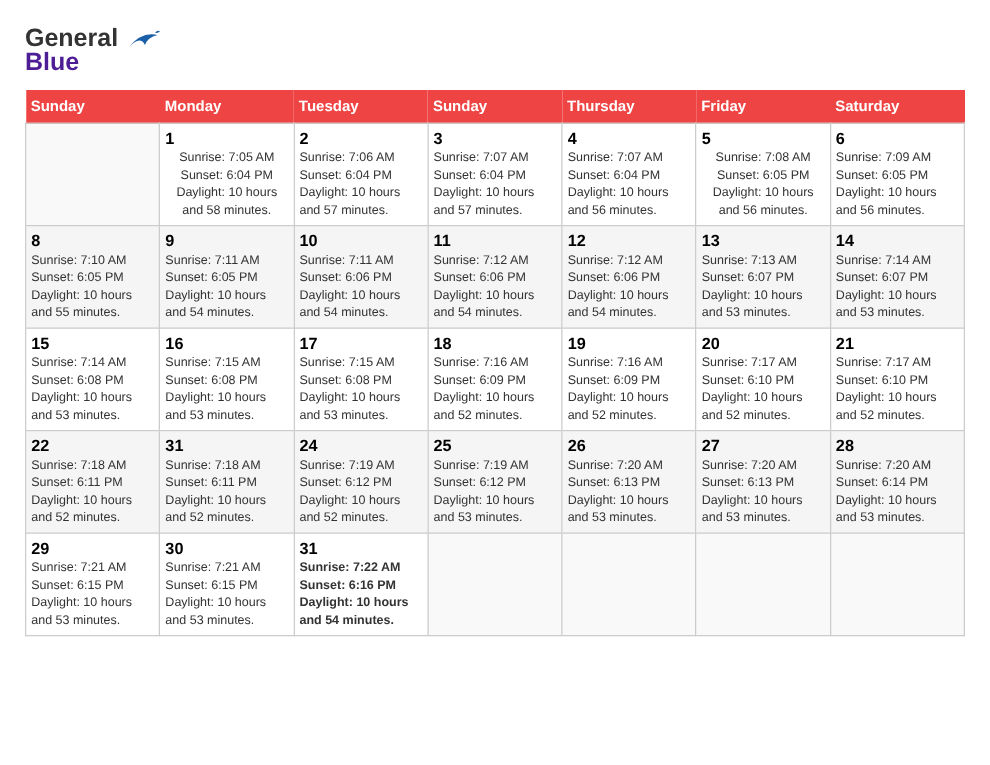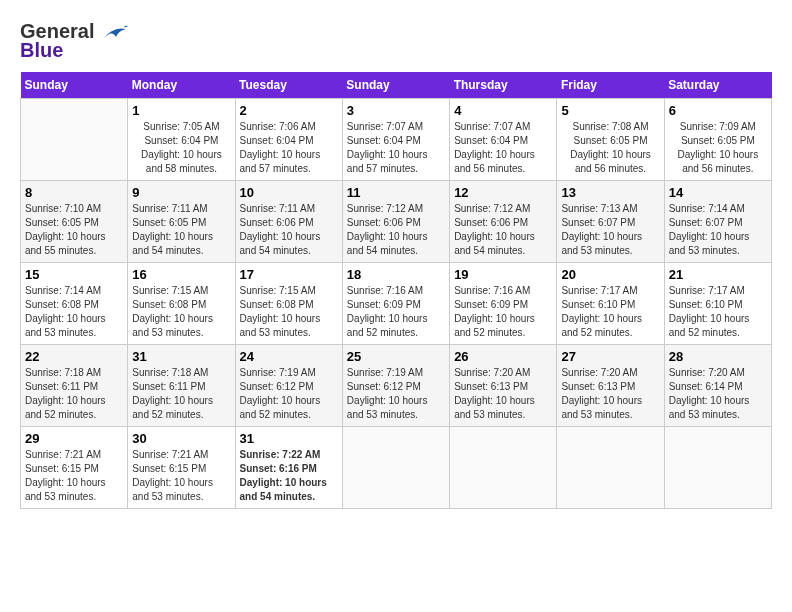--- a/index.html
+++ b/index.html
@@ -32,21 +32,21 @@
     .location {
       font-size: 14px;
       color: #555;
     }
     .calendar {
       width: 100%;
       border-collapse: collapse;
       font-size: 11px;
     }
     .calendar th {
-      background-color: #6d28d9;
+      background-color: #ef4444;
       color: #fff;
       padding: 6px 4px;
       text-align: left;
       font-size: 12px;
       font-weight: bold;
       margin-left: 44px;
     }
     .calendar td {
       border: 1px solid #ccc;
       padding: 4px;
@@ -67,21 +67,21 @@
     .day-info {
       font-size: 10px;
       color: #333;
       line-height: 1.4;
     }
     .empty-cell {
       background: #f9f9f9 !important;
     }
     .logo-wrapper {
       display: flex;
-      align-items: flex-end;
+      align-items: flex-start;
       gap: 4px;
     }
   </style>
 </head>
 <body>
 
 <div class="header-area">
   <div class="logo">
     <div class="logo-wrapper">
       <span style="font-size:20px; font-weight:bold; color:#333;">General</span>
@@ -143,21 +143,21 @@
         </td>
         <td>
           <span class="day-num">5</span>
           <div class="day-info" style="white-space: pre-line; text-align: center;">Sunrise: 7:08 AM
 Sunset: 6:05 PM
 Daylight: 10 hours
 and 56 minutes.</div>
         </td>
         <td>
           <span class="day-num">6</span>
-          <div class="day-info" style="white-space: pre-line; text-align: center;">Sunrise: 7:09 AM
+          <div class="day-info" style="white-space: pre-line;">Sunrise: 7:09 AM
 Sunset: 6:05 PM
 Daylight: 10 hours
 and 56 minutes.</div>
         </td>
       </tr>
       <tr>
         <td>
           <span class="day-num">8</span>
           <div class="day-info" style="white-space: pre-line;">Sunrise: 7:10 AM
 Sunset: 6:05 PM

